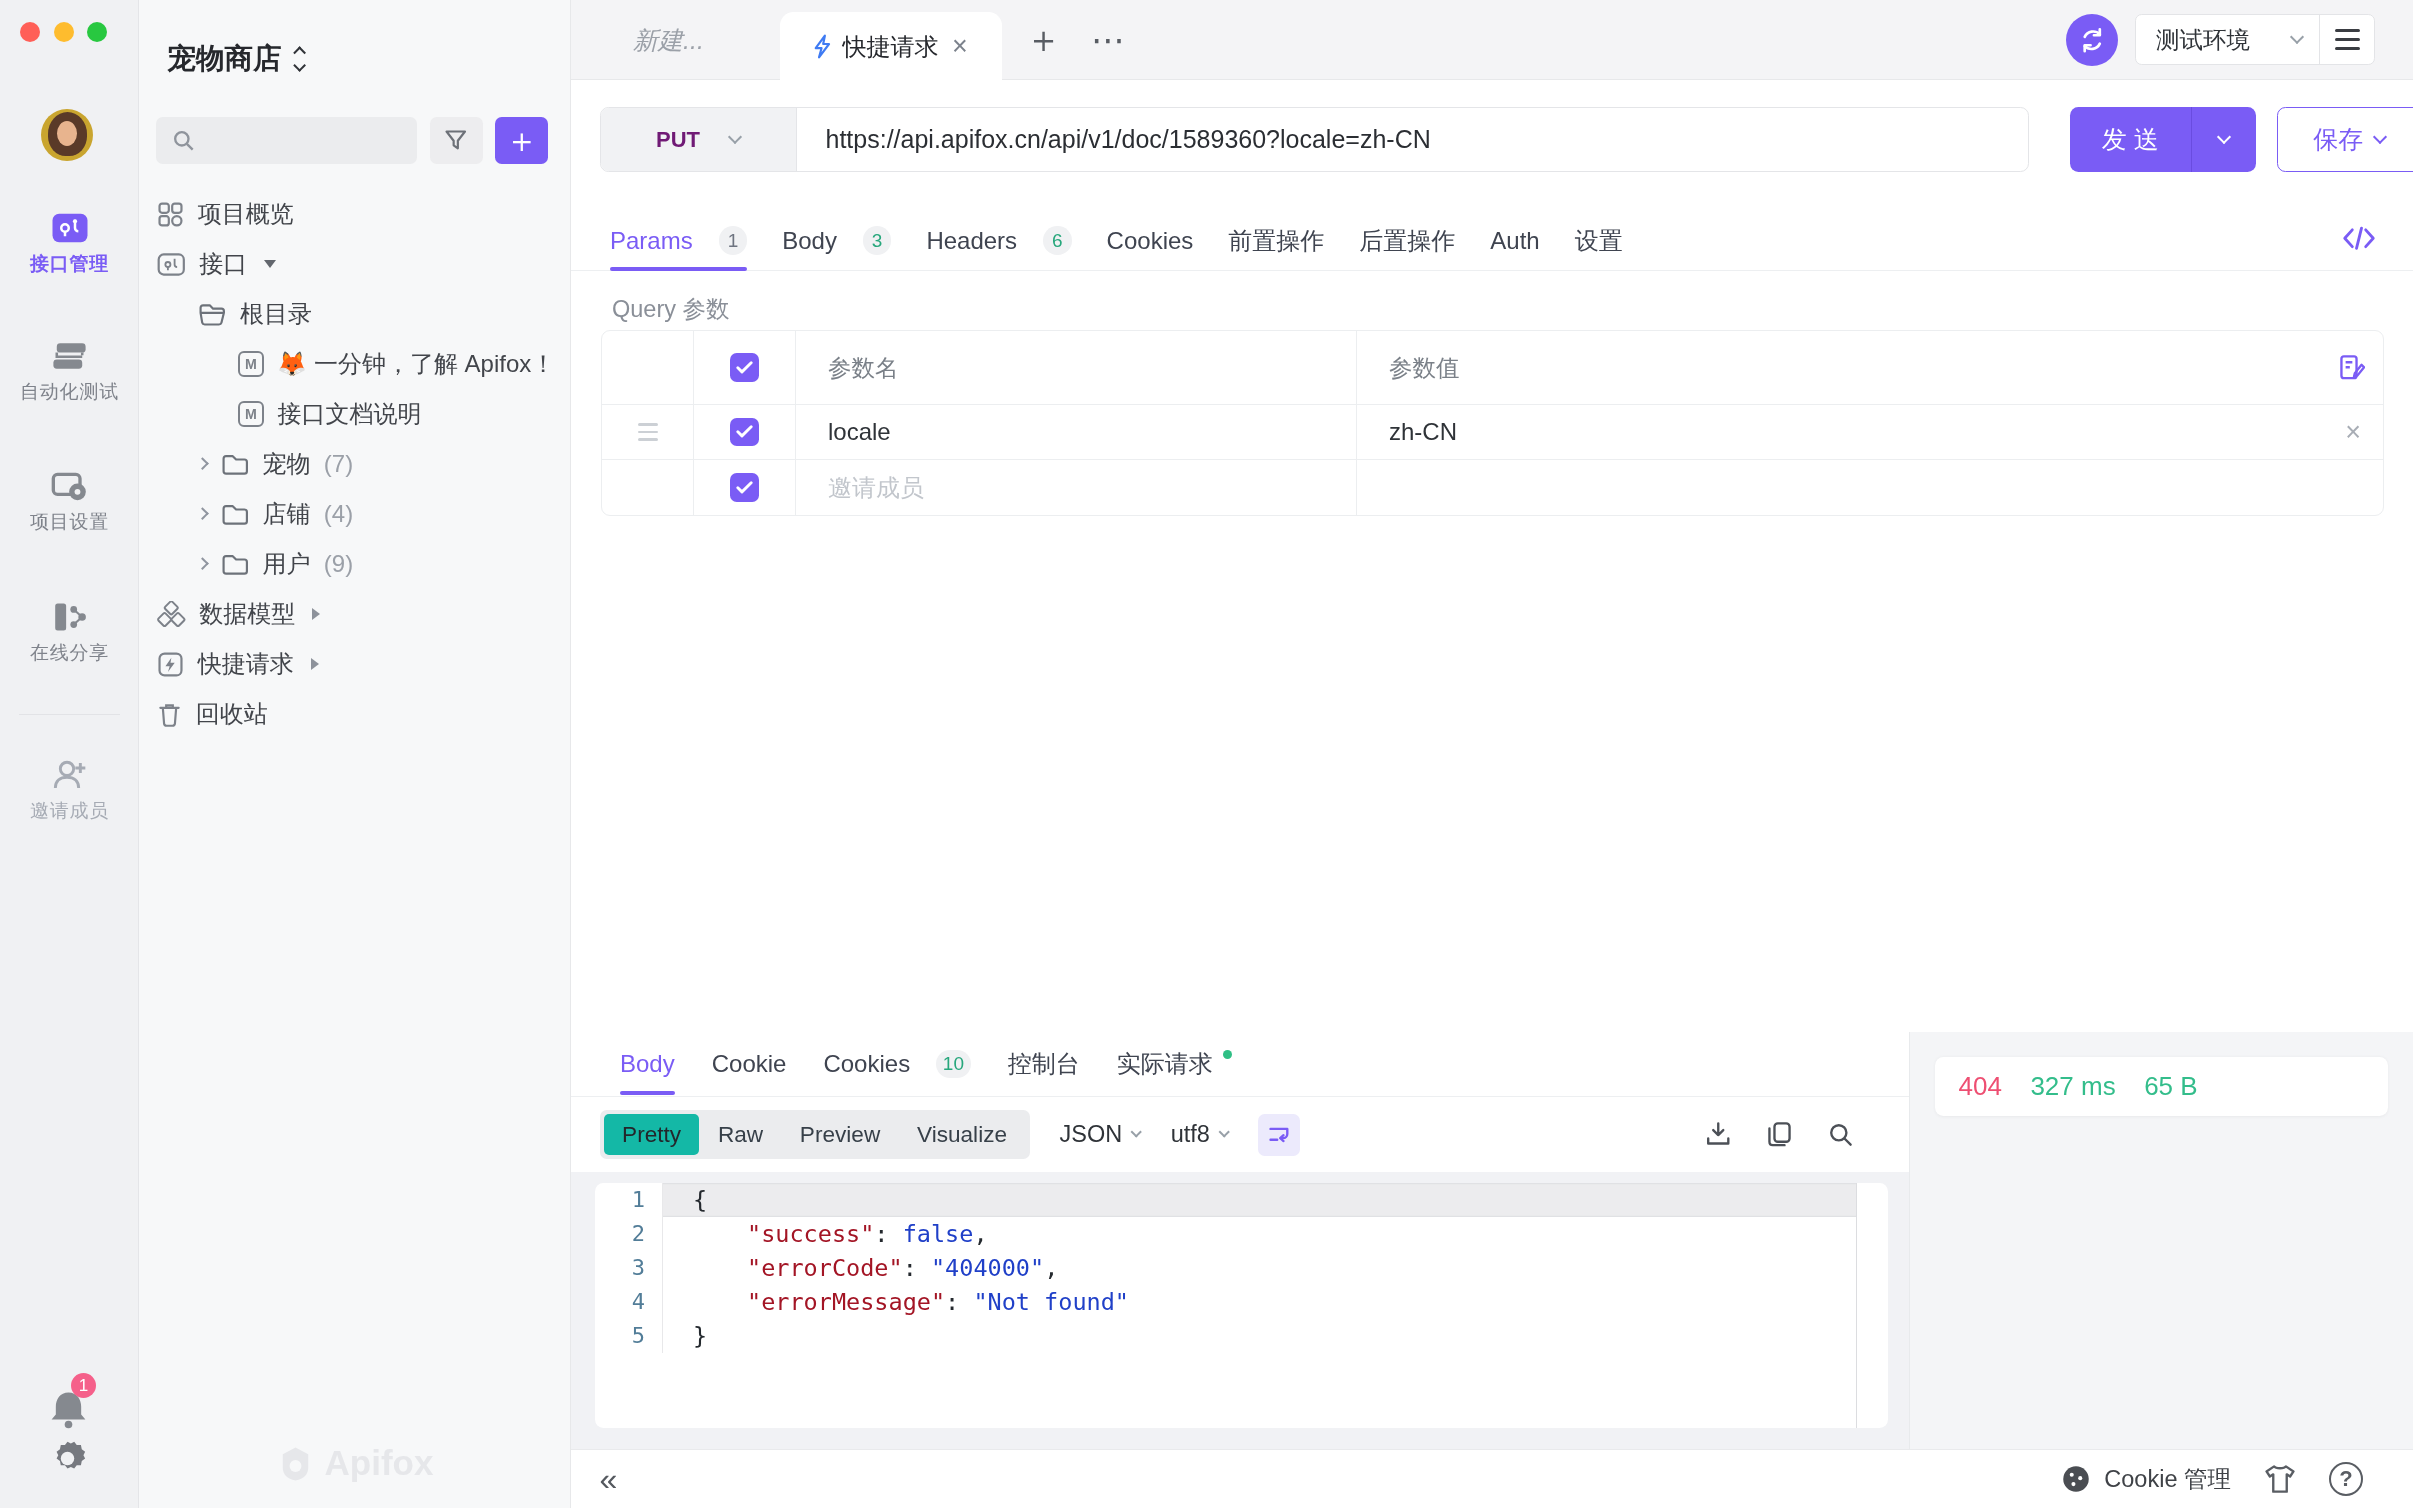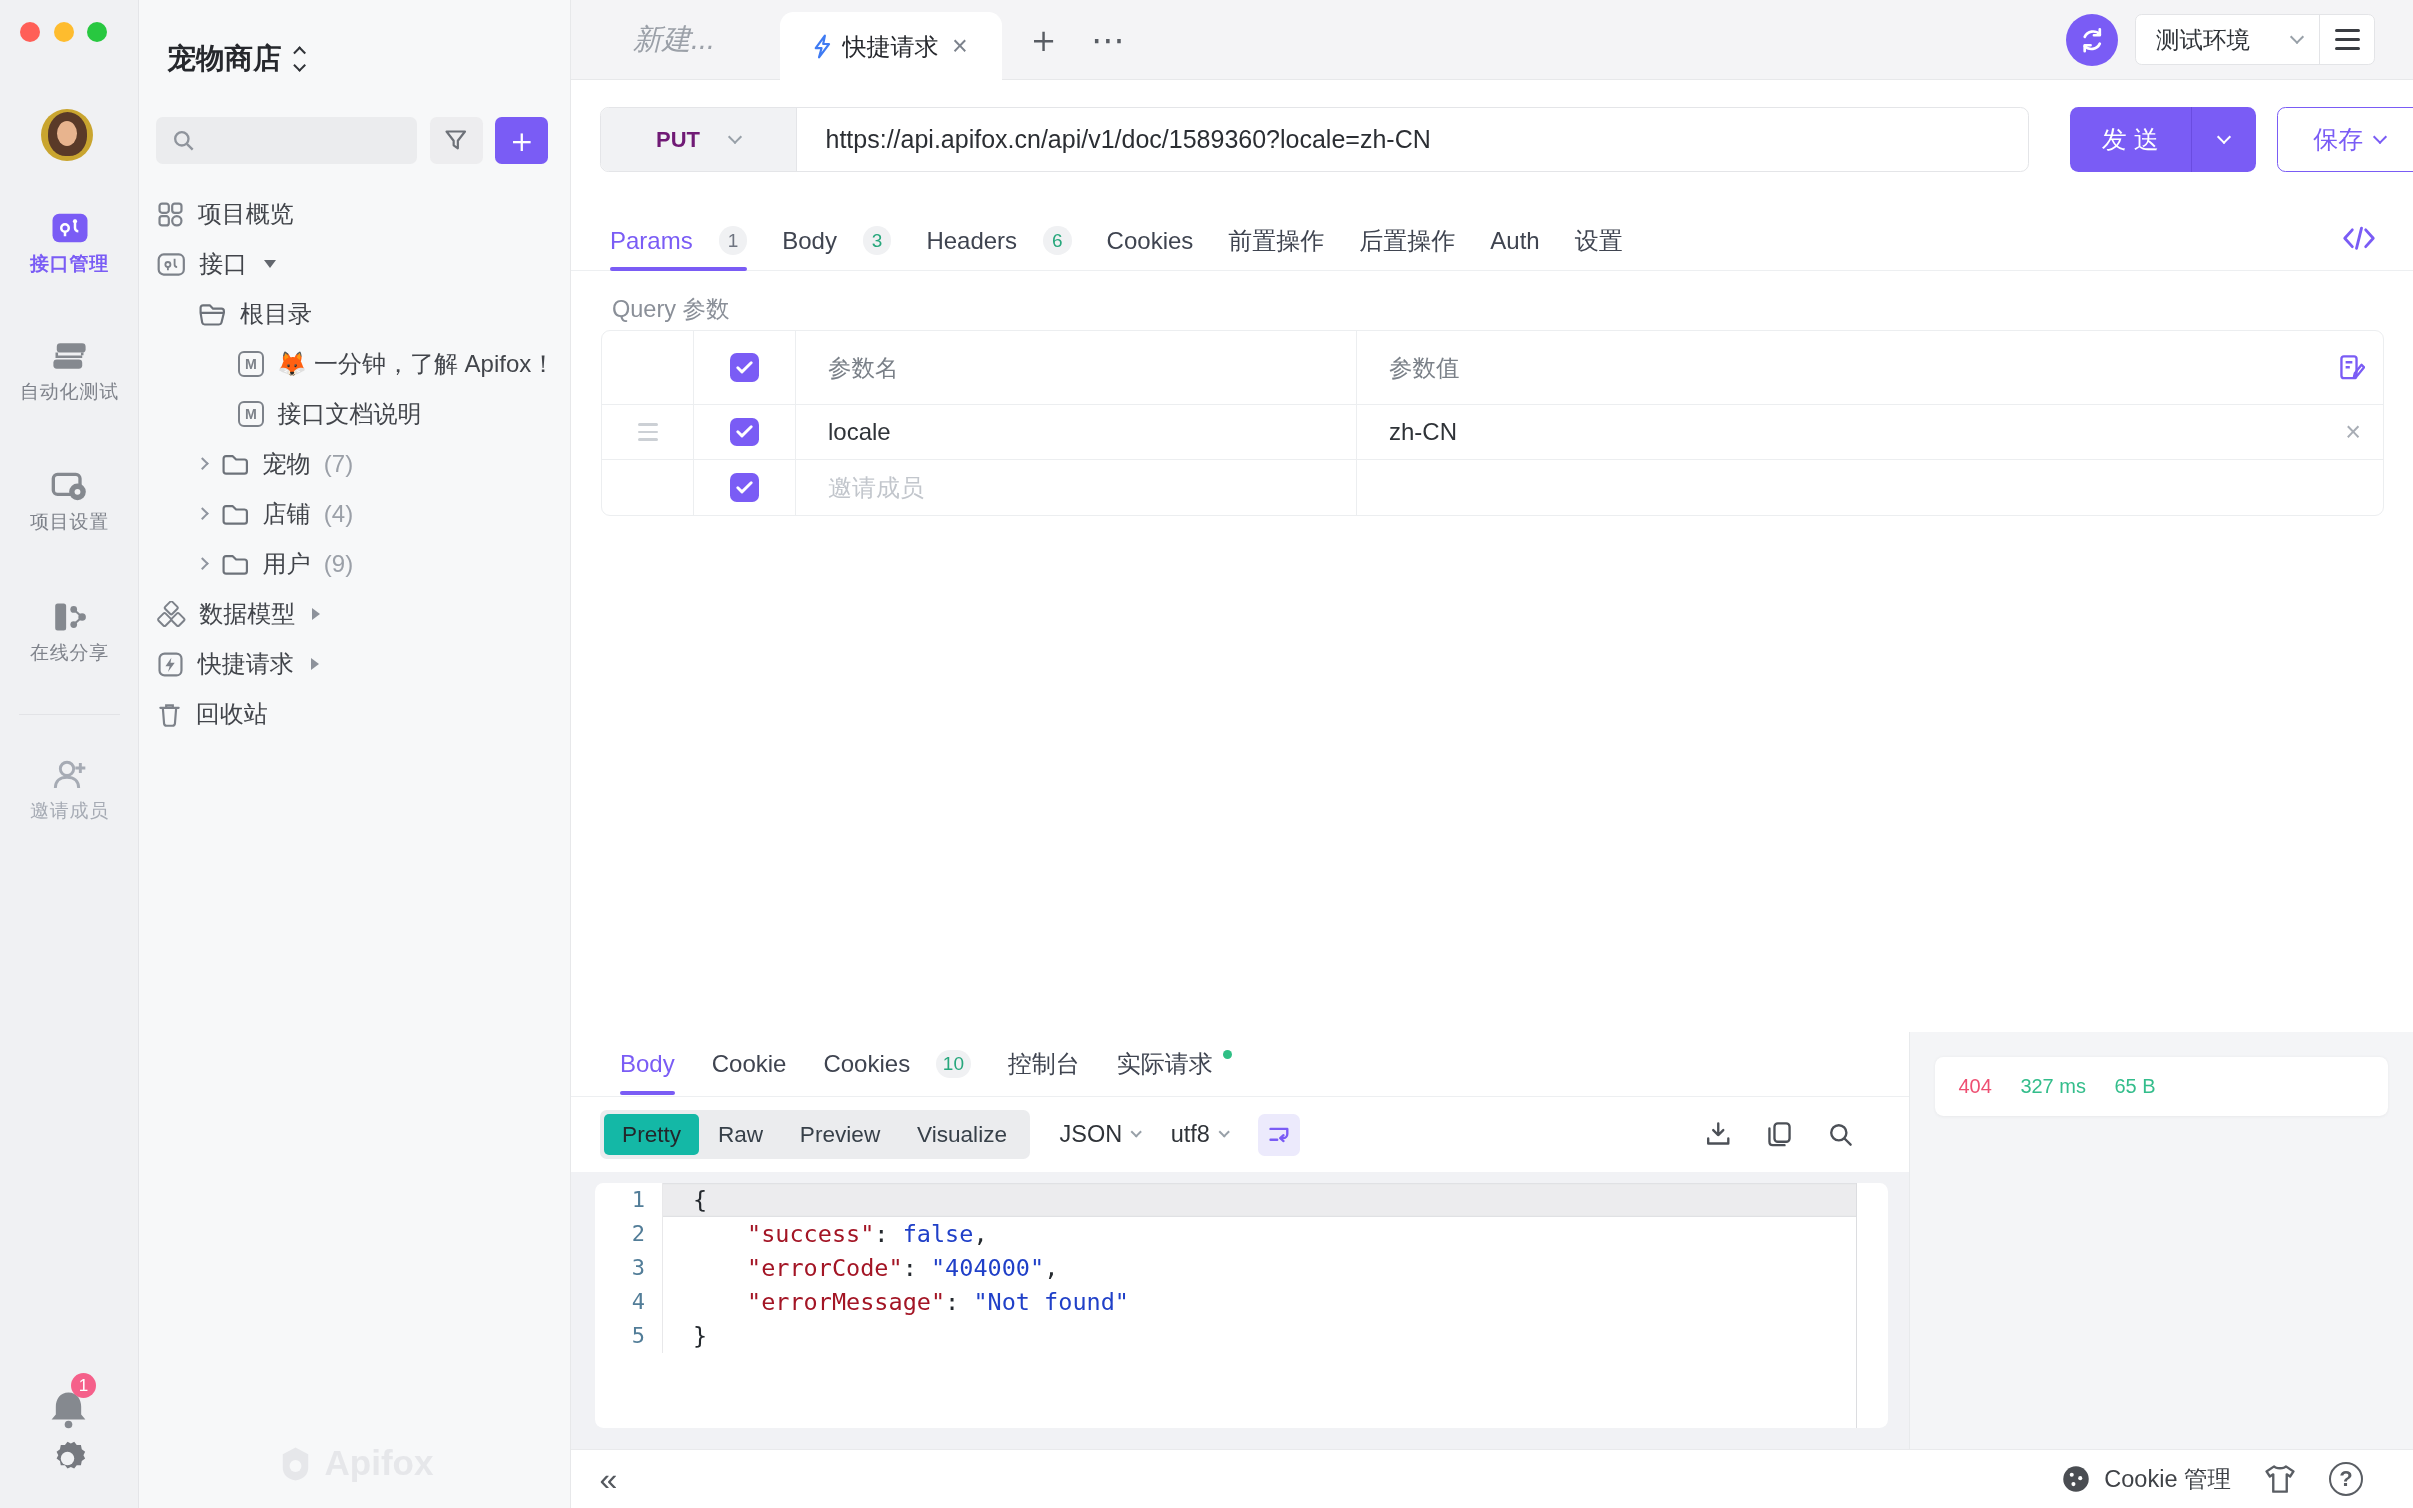--- a/index.html
+++ b/index.html
@@ -43,21 +43,21 @@
   .tri-d { width:0; height:0; border-left:6.7px solid transparent; border-right:6.7px solid transparent; border-top:8.4px solid #63676e; margin-left:3.4px; }
   .tri-r { width:0; height:0; border-top:6.7px solid transparent; border-bottom:6.7px solid transparent; border-left:8.4px solid #8d929b; margin-left:3.4px; }
   .docicon { width:26px; height:26px; border:2.1px solid #7d828a; border-radius:5.9px; color:#7d828a; font-size:14.2px; font-weight:700; display:flex; align-items:center; justify-content:center; flex:none; }
   .docicon::after { content:"M"; }
   .watermark { position:absolute; left:0; right:0; bottom:25px; display:flex; align-items:center; justify-content:center; gap:10px; color:#e6e7ea; font-size:35px; font-weight:700; }
 
   
   .main { position:absolute; left:571px; top:0; right:0; height:1508px; }
 
   .tabstrip { position:absolute; left:0; top:0; right:0; height:80px; background:#f4f4f6; border-bottom:1.3px solid #e7e8ea; }
-  .newtab { position:absolute; left:62px; top:0; height:80px; display:flex; align-items:center; font-size:29px; font-style:italic; color:#9ba0a8; cursor:pointer; }
+  .newtab { position:absolute; left:62px; top:0; height:80px; display:flex; align-items:center; font-size:25px; font-style:italic; color:#9ba0a8; cursor:pointer; }
   .activetab { position:absolute; left:209px; top:11.7px; width:222px; height:70px; background:#fff; border-radius:13.4px 13.4px 0 0; display:flex; align-items:center; justify-content:center; gap:10px; font-size:24px; color:#26282d; cursor:pointer; }
   .tabclose { font-size:27px; color:#7c828c; margin-left:3.4px; cursor:pointer; }
   .plusbtn { position:absolute; left:454px; top:0; height:80px; display:flex; align-items:center; font-size:37px; font-weight:300; color:#585c63; cursor:pointer; }
   .morebtn { position:absolute; left:520px; top:0; height:80px; display:flex; align-items:center; font-size:34px; letter-spacing:2.5px; color:#585c63; cursor:pointer; }
   .syncbtn { position:absolute; left:1495px; top:14.2px; width:52px; height:52px; border-radius:50%; background:#7a5cf5; display:flex; align-items:center; justify-content:center; cursor:pointer; }
   .envbox { position:absolute; left:1564px; top:14.2px; width:240px; height:51px; background:#fff; border:1.3px solid #e3e4e7; border-radius:6.7px; display:flex; align-items:center; }
   .envname { flex:1; display:flex; align-items:center; justify-content:space-between; padding:0 17px 0 20px; font-size:23.5px; color:#2f3338; cursor:pointer; }
   .envbox .sep { width:1.3px; height:51px; background:#e3e4e7; }
   .hambtn { width:54px; display:flex; flex-direction:column; align-items:center; gap:5.9px; cursor:pointer; }
   .hambtn i { width:25px; height:2.9px; background:#3a3d42; border-radius:1.7px; }
@@ -119,21 +119,21 @@
   .editorzone { flex:1; background:#f1f2f5; position:relative; }
   .editorcard { position:absolute; left:24px; right:21px; top:11px; bottom:21px; background:#fff; border-radius:8.4px; overflow:hidden; }
   .gutterline { position:absolute; right:31px; top:0; bottom:0; width:1.3px; background:#dcdde0; }
   .cl { display:flex; height:34px; }
   .ln { width:67px; flex:none; text-align:right; padding-right:17px; font:22px "DejaVu Sans Mono",monospace; color:#527d98; line-height:34px; }
   .lbody { flex:1; margin-right:32px; border-left:1.3px solid #e8e8ea; font:23.5px "DejaVu Sans Mono",monospace; line-height:34px; white-space:pre; padding-left:30px; color:#24292e; }
   .cl.hl .lbody { background:#ececee; box-shadow:inset 0 1.3px 0 #e0e1e4, inset 0 -1.3px 0 #e0e1e4; }
   .cl.indent .lbody { padding-left:84px; }
   .tk-key { color:#a31525; } .tk-val { color:#2040c8; }
   .respright { width:503px; background:#f4f5f7; position:relative; }
-  .statuscard { position:absolute; left:25px; right:25px; top:25px; height:59px; background:#fff; border-radius:8.4px; box-shadow:0 0.8px 3.4px rgba(0,0,0,.05); display:flex; align-items:center; gap:28.5px; padding:0 23.5px; font-size:20px; }
+  .statuscard { position:absolute; left:25px; right:25px; top:25px; height:59px; background:#fff; border-radius:8.4px; box-shadow:0 0.8px 3.4px rgba(0,0,0,.05); display:flex; align-items:center; gap:28.5px; padding:0 23.5px; font-size:26px; }
   .st-code { color:#ee4f72; } .st-green { color:#33bd8b; }
 
   
   .bottombar { position:absolute; left:0; right:0; top:1449px; height:59px; background:#fff; border-top:1.3px solid #e9eaec; display:flex; align-items:center; }
   .collapse { padding-left:28.5px; font-size:32px; color:#55595f; cursor:pointer; }
   .footright { margin-left:auto; padding-right:50px; display:flex; align-items:center; gap:32px; }
   .cookiebtn { display:flex; align-items:center; gap:11.7px; font-size:23.5px; color:#3f4247; cursor:pointer; }
   .helpbtn { width:34px; height:34px; border:2.1px solid #595d63; border-radius:50%; color:#595d63; font-size:22px; font-weight:600; display:flex; align-items:center; justify-content:center; cursor:pointer; }
   svg { display:block; }
 </style>

